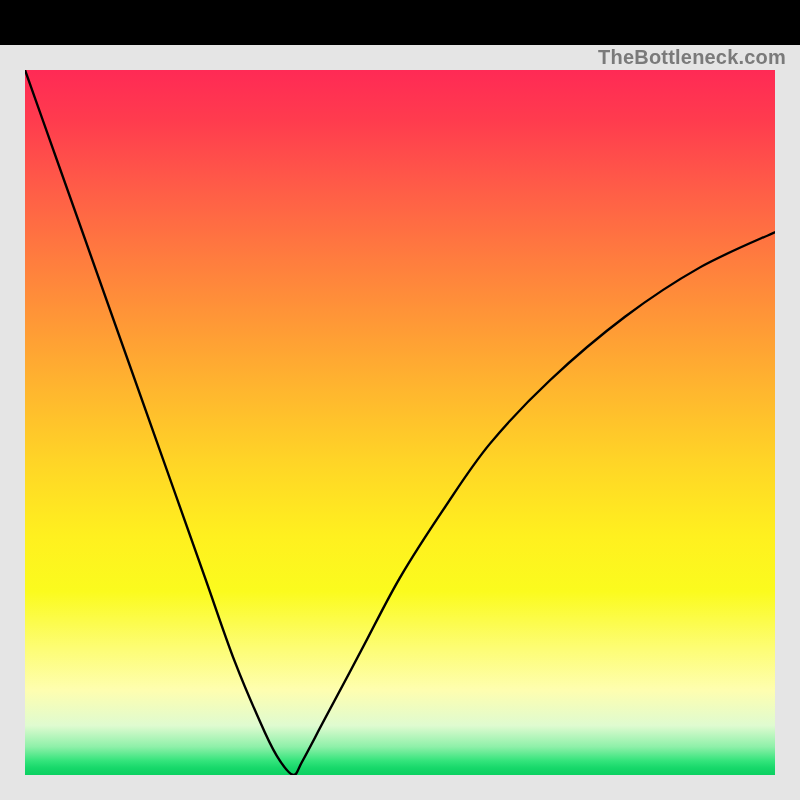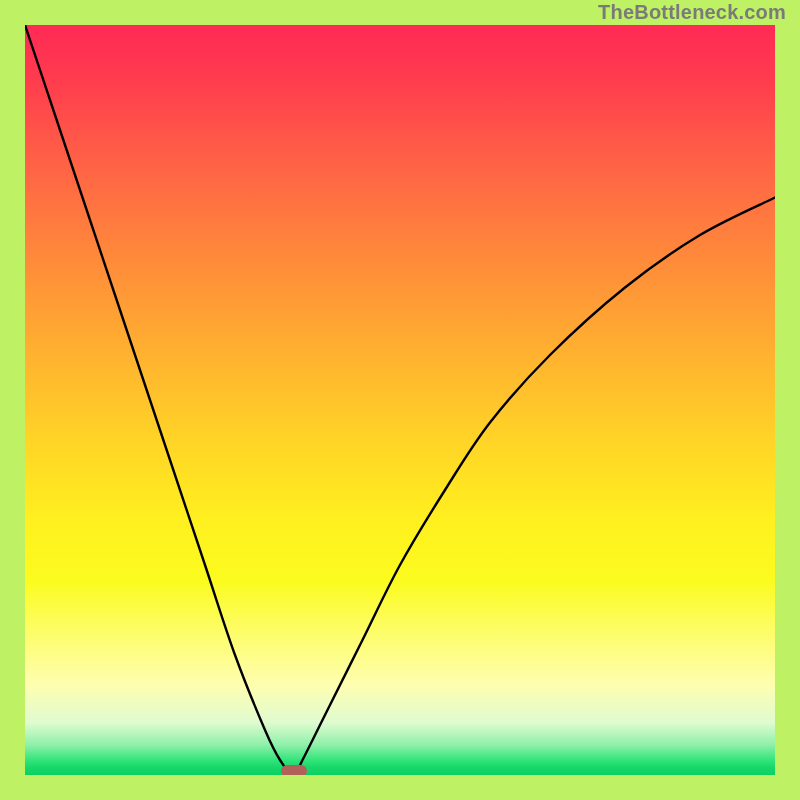--- a/index.html
+++ b/index.html
@@ -6,21 +6,22 @@
     margin: 0;
     padding: 0;
     width: 800px;
     height: 800px;
     background: #000;
     overflow: hidden;
   }
   .frame {
     position: absolute;
     inset: 0;
-    background: #bef264;
+    background: #e5e5e5;
+    margin-top: 45px;
   }
   .plot-area {
     position: absolute;
     left: 25px;
     right: 25px;
     top: 25px;
     bottom: 25px;
     overflow: hidden;
   }
   .gradient {

